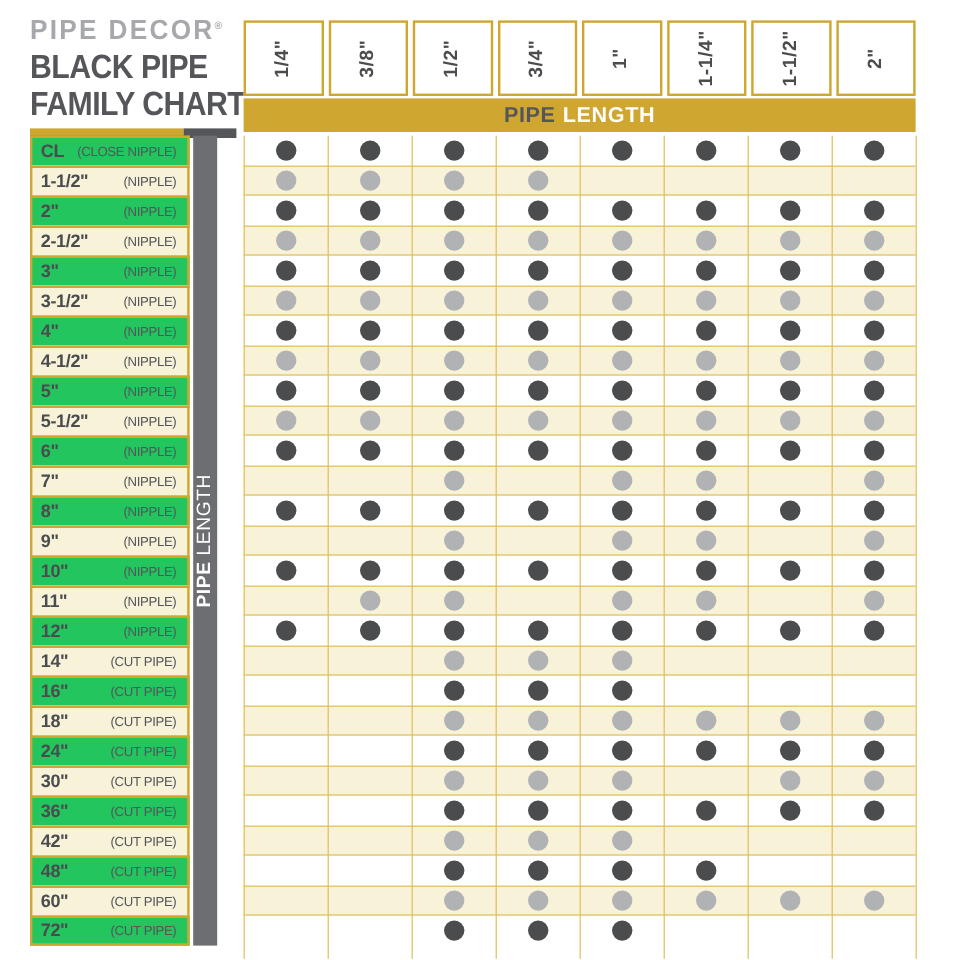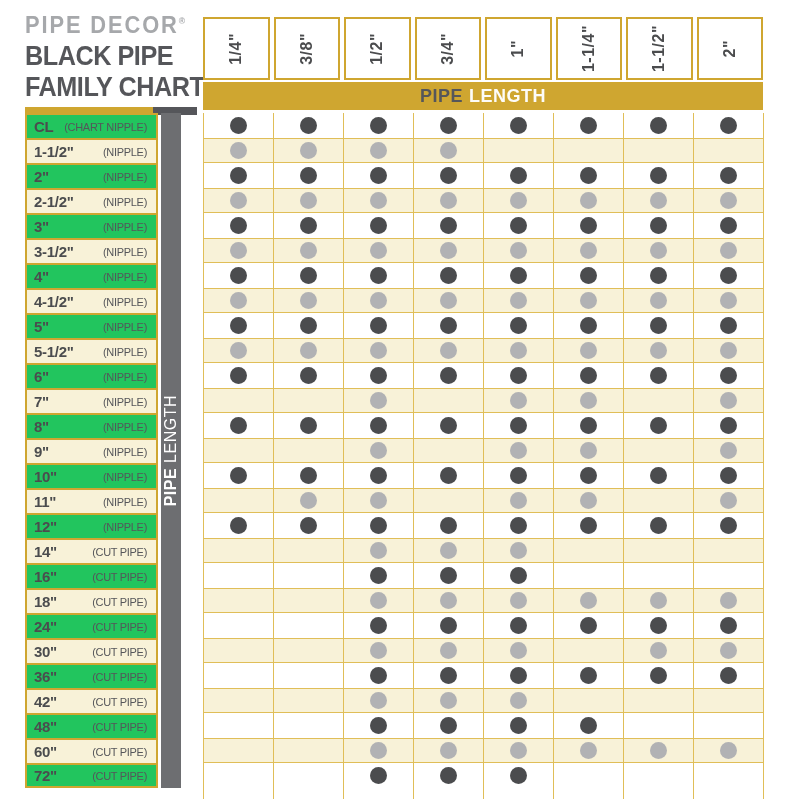--- a/index.html
+++ b/index.html
@@ -111,21 +111,21 @@
     </div>
 
   <div class="banner">
     <span class="b">PIPE</span>
     <span class="r">LENGTH</span>
   </div>
 
   <div class="labels">
       <div class="label-cell">
         <span class="label-size">CL</span>
-        <span class="label-kind">(CHART NIPPLE)</span>
+        <span class="label-kind">(CLOSE NIPPLE)</span>
       </div>
       <div class="label-cell cream">
         <span class="label-size">1-1/2"</span>
         <span class="label-kind">(NIPPLE)</span>
       </div>
       <div class="label-cell">
         <span class="label-size">2"</span>
         <span class="label-kind">(NIPPLE)</span>
       </div>
       <div class="label-cell cream">

